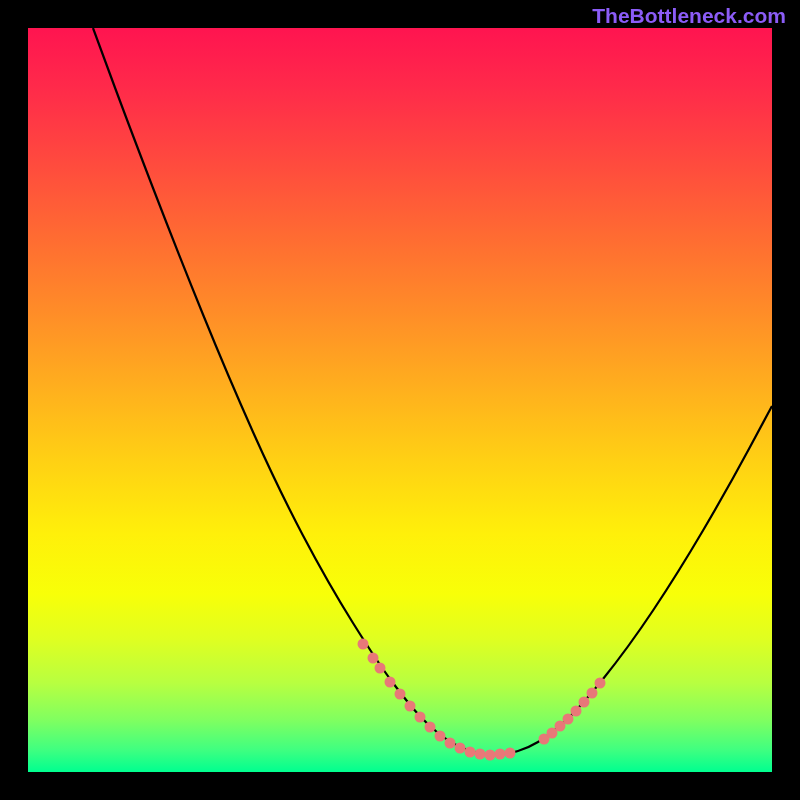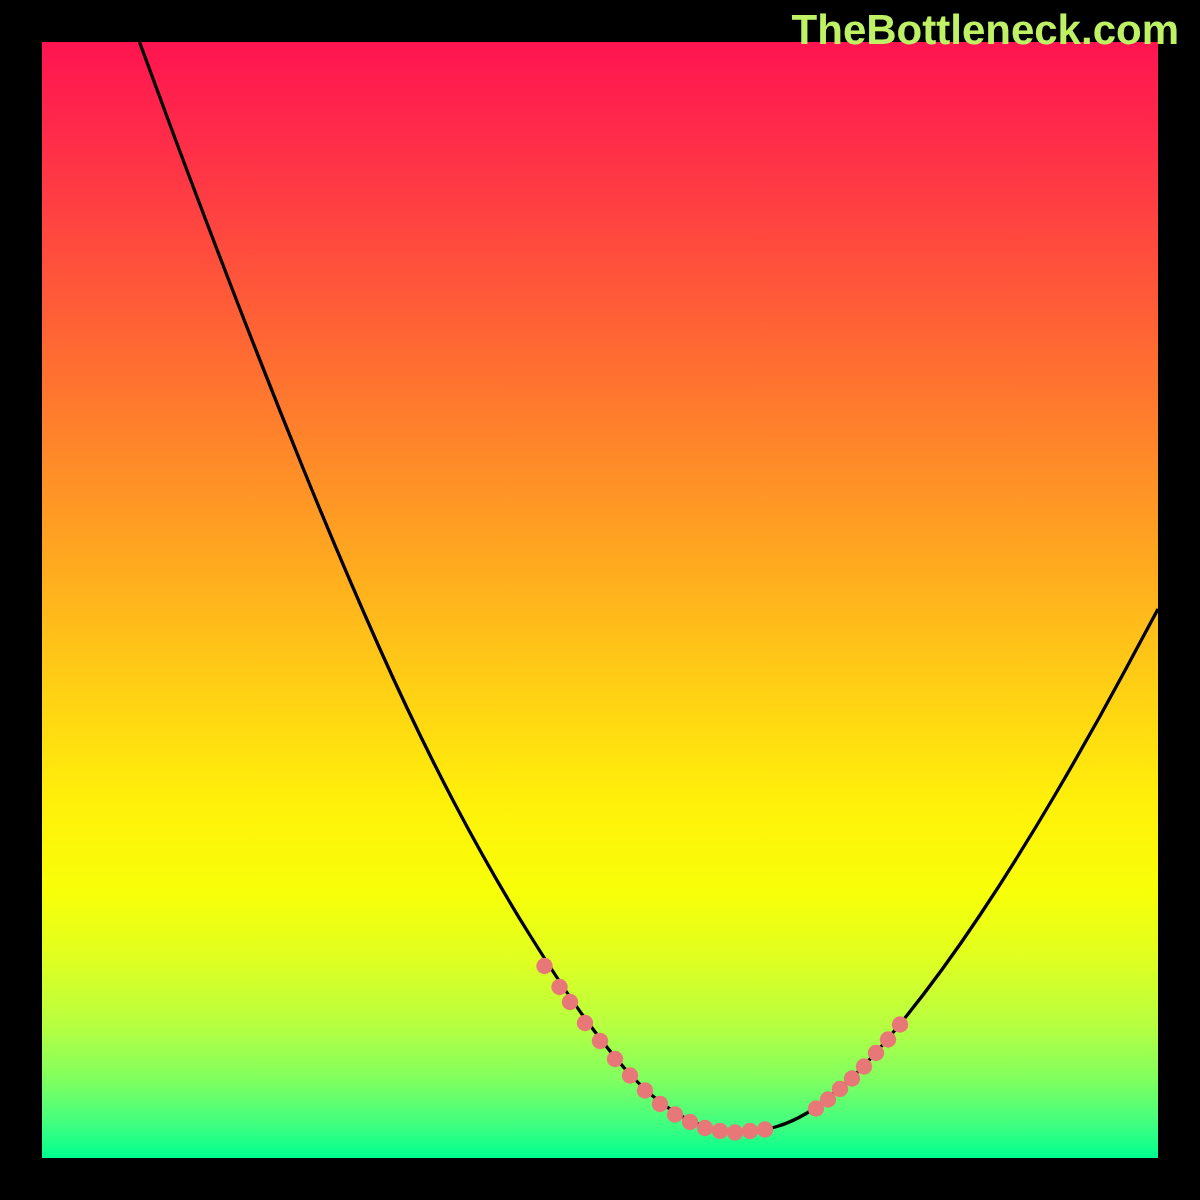--- a/index.html
+++ b/index.html
@@ -7,22 +7,22 @@
     width: 800px;
     height: 800px;
     background: #000;
     position: relative;
     font-family: Arial, sans-serif;
   }
   .watermark {
     position: absolute;
     top: 4px;
     right: 14px;
-    color: #bef264;
-    font-size: 28px;
+    color: #8b5cf6;
+    font-size: 21px;
     font-weight: bold;
     z-index: 10;
   }
   .plot-area {
     position: absolute;
     left: 28px;
     top: 28px;
     width: 744px;
     height: 744px;
     overflow: hidden;

